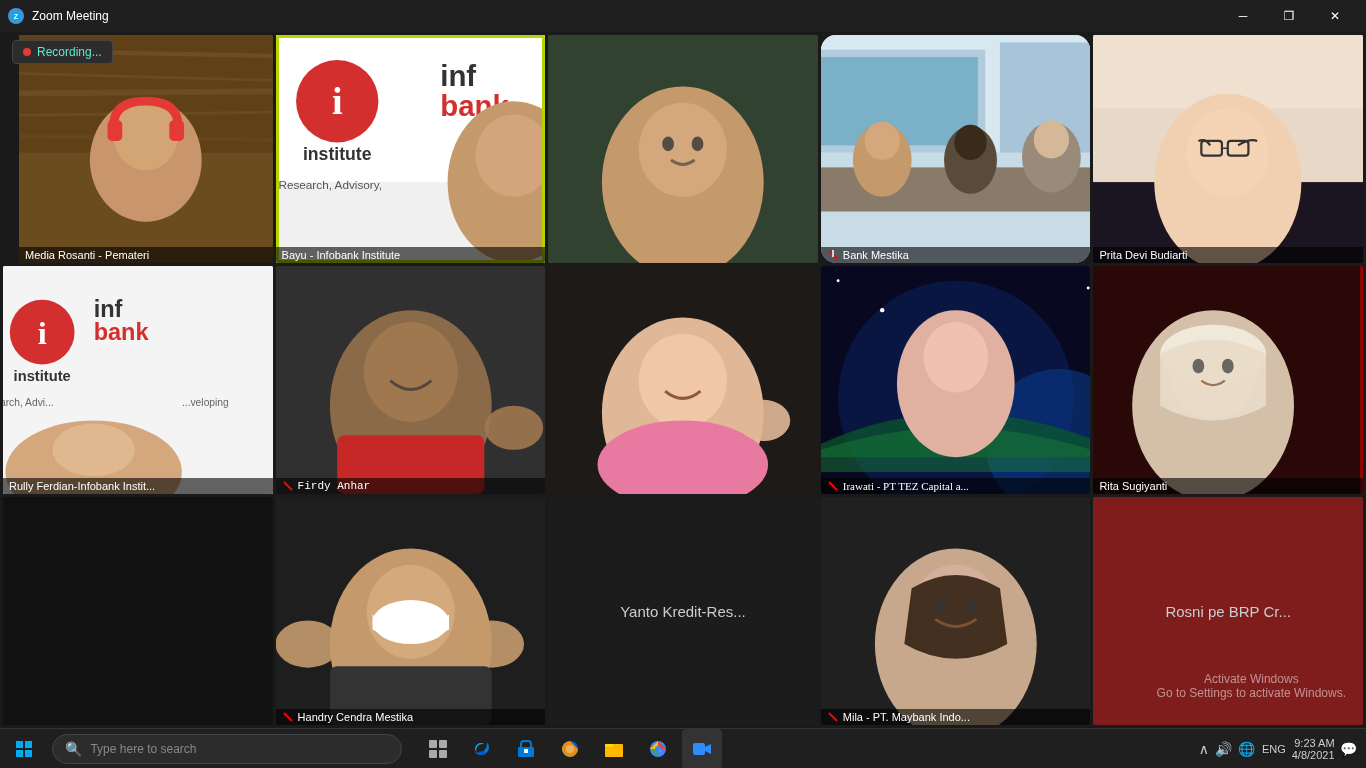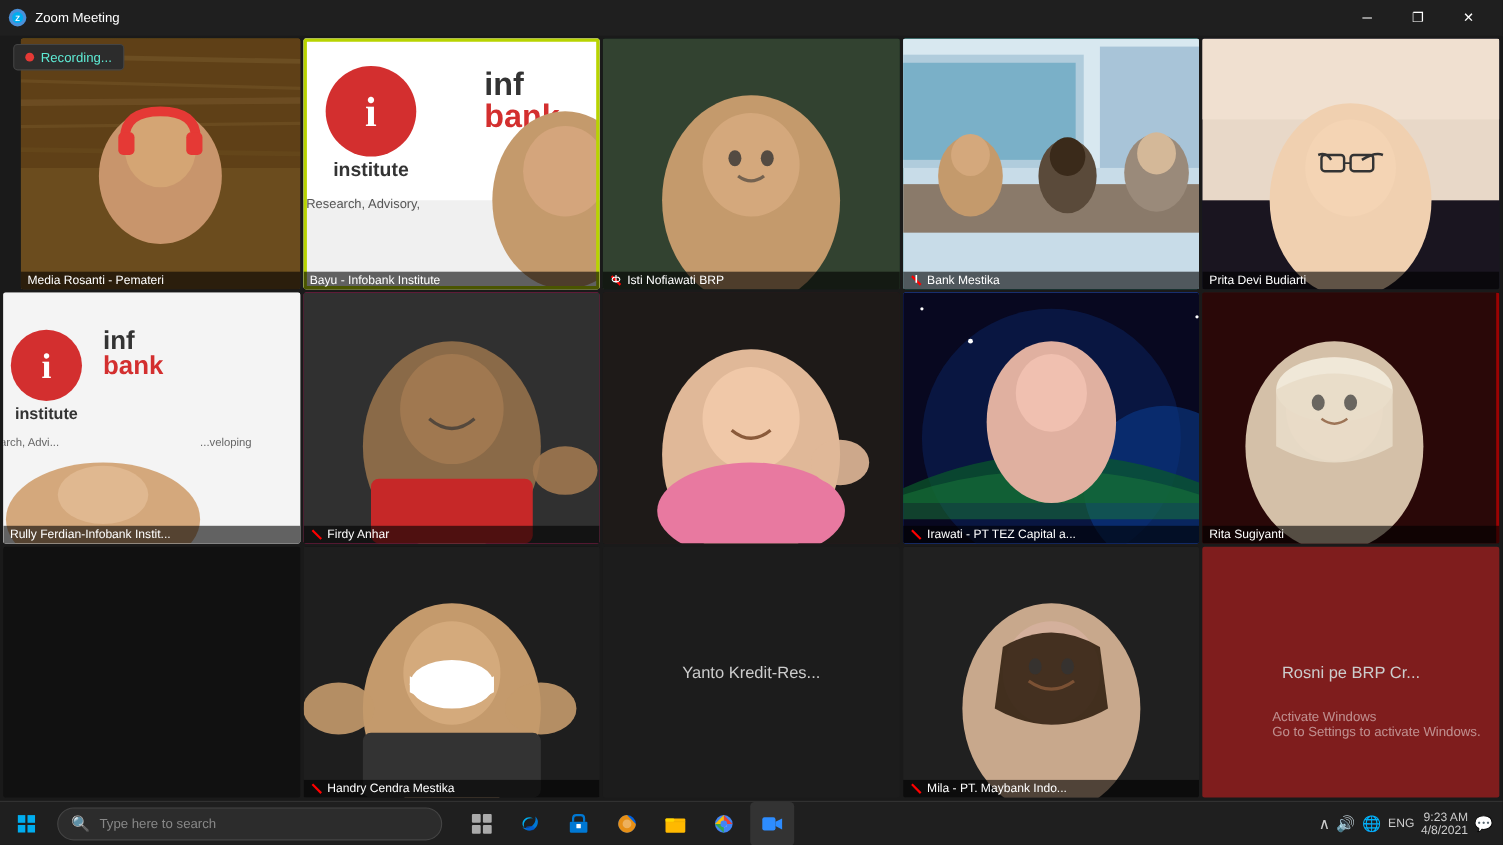--- a/index.html
+++ b/index.html
@@ -130,25 +130,25 @@
     }
     .text-tile-content {
       color: #ccc;
       font-size: 15px;
       text-align: center;
     }
 
     
     #activate-windows {
       position: absolute;
-      bottom: 96px;
+      bottom: 68px;
       right: 20px;
       color: rgba(255,255,255,0.5);
       font-size: 12px;
-      text-align: left;
+      text-align: center;
       pointer-events: none;
     }
 
     
     #taskbar {
       position: absolute;
       bottom: 0;
       left: 0;
       right: 0;
       height: 40px;
@@ -311,30 +311,23 @@
       <rect width="260" height="155" fill="#3a4a38"></rect>
       <rect x="0" y="0" width="260" height="155" fill="#2a3a28" opacity="0.5"></rect>
 
       <ellipse cx="130" cy="100" rx="55" ry="65" fill="#c49a6c"></ellipse>
       <ellipse cx="130" cy="78" rx="30" ry="32" fill="#d4a87c"></ellipse>
 
       <ellipse cx="120" cy="74" rx="4" ry="5" fill="#333" opacity="0.8"></ellipse>
       <ellipse cx="140" cy="74" rx="4" ry="5" fill="#333" opacity="0.8"></ellipse>
       <path d="M122 85 Q130 91 138 85" stroke="#333" stroke-width="2" fill="none" opacity="0.6"></path>
     </svg>
-    <div class="tile-label">
-      <svg class="mute-icon" viewBox="0 0 12 12">
-        <line x1="2" y1="2" x2="10" y2="10" stroke="red" stroke-width="2"></line>
-        <path d="M6 1 L6 8 M4 3 Q1 5 4 7 L8 7 Q11 5 8 3 Z" stroke="white" stroke-width="1" fill="none"></path>
-      </svg>
-      <span>Isti Nofiawati BRP</span>
-    </div>
-  </div>
-
-  <div class="video-tile" style="position:relative; background: #0f766e;">
+  </div>
+
+  <div class="video-tile" style="position:relative; background: #a21caf; border-radius: 15px;">
     <svg class="fake-photo" viewBox="0 0 260 155" xmlns="http://www.w3.org/2000/svg" preserveAspectRatio="xMidYMid slice">
       <rect width="260" height="155" fill="#c8dce8"></rect>
 
       <rect width="260" height="80" fill="#d8e8f0"></rect>
       <rect x="30" y="10" width="120" height="70" fill="#b0ccdc"></rect>
       <rect x="160" y="5" width="90" height="75" fill="#a8c4d8"></rect>
 
       <rect x="35" y="15" width="110" height="60" fill="#7ab0c8"></rect>
 
       <rect x="20" y="90" width="220" height="30" fill="#8a7a6a"></rect>
@@ -390,21 +383,21 @@
       <text x="160" y="95" fill="#666" font-size="7" font-family="Arial">...veloping</text>
 
       <ellipse cx="100" cy="140" rx="60" ry="35" fill="#d4a87c"></ellipse>
       <ellipse cx="100" cy="125" rx="28" ry="18" fill="#e0b890"></ellipse>
     </svg>
     <div class="tile-label">
       <span>Rully Ferdian-Infobank Instit...</span>
     </div>
   </div>
 
-  <div class="video-tile" style="position:relative; background: #be185d;">
+  <div class="video-tile" style="position:relative; background: #14532d; font-family: Liberation Mono, monospace;">
     <svg class="fake-photo" viewBox="0 0 260 155" xmlns="http://www.w3.org/2000/svg" preserveAspectRatio="xMidYMid slice">
       <rect width="260" height="155" fill="#2a2a2a"></rect>
       <rect x="0" y="0" width="260" height="155" fill="#303030"></rect>
 
       <ellipse cx="130" cy="95" rx="55" ry="65" fill="#8a6a48"></ellipse>
       <ellipse cx="130" cy="72" rx="32" ry="34" fill="#a07850"></ellipse>
 
       <path d="M116 78 Q130 90 144 78" stroke="#333" stroke-width="2" fill="none" opacity="0.7"></path>
 
       <ellipse cx="200" cy="110" rx="20" ry="15" fill="#a07850" opacity="0.9"></ellipse>
@@ -427,21 +420,21 @@
       <ellipse cx="130" cy="78" rx="30" ry="32" fill="#f0c8a8"></ellipse>
 
       <ellipse cx="130" cy="135" rx="58" ry="30" fill="#e879a0"></ellipse>
 
       <path d="M118 85 Q130 95 142 85" stroke="#8a5a3a" stroke-width="2" fill="none"></path>
 
       <ellipse cx="185" cy="105" rx="18" ry="14" fill="#e0b898" opacity="0.9"></ellipse>
     </svg>
   </div>
 
-  <div class="video-tile" style="position:relative; background: #1d4ed8;">
+  <div class="video-tile" style="position:relative; background: #be185d; font-family: Liberation Serif, serif;">
     <svg class="fake-photo" viewBox="0 0 260 155" xmlns="http://www.w3.org/2000/svg" preserveAspectRatio="xMidYMid slice">
       <rect width="260" height="155" fill="#080820"></rect>
 
       <circle cx="130" cy="90" r="80" fill="#0a1a4a" opacity="0.8"></circle>
       <circle cx="200" cy="120" r="50" fill="#0a3a8a" opacity="0.6"></circle>
 
       <circle cx="20" cy="20" r="1.5" fill="white"></circle>
       <circle cx="50" cy="10" r="1" fill="white"></circle>
       <circle cx="80" cy="30" r="1.5" fill="white"></circle>
       <circle cx="220" cy="15" r="1" fill="white"></circle>

